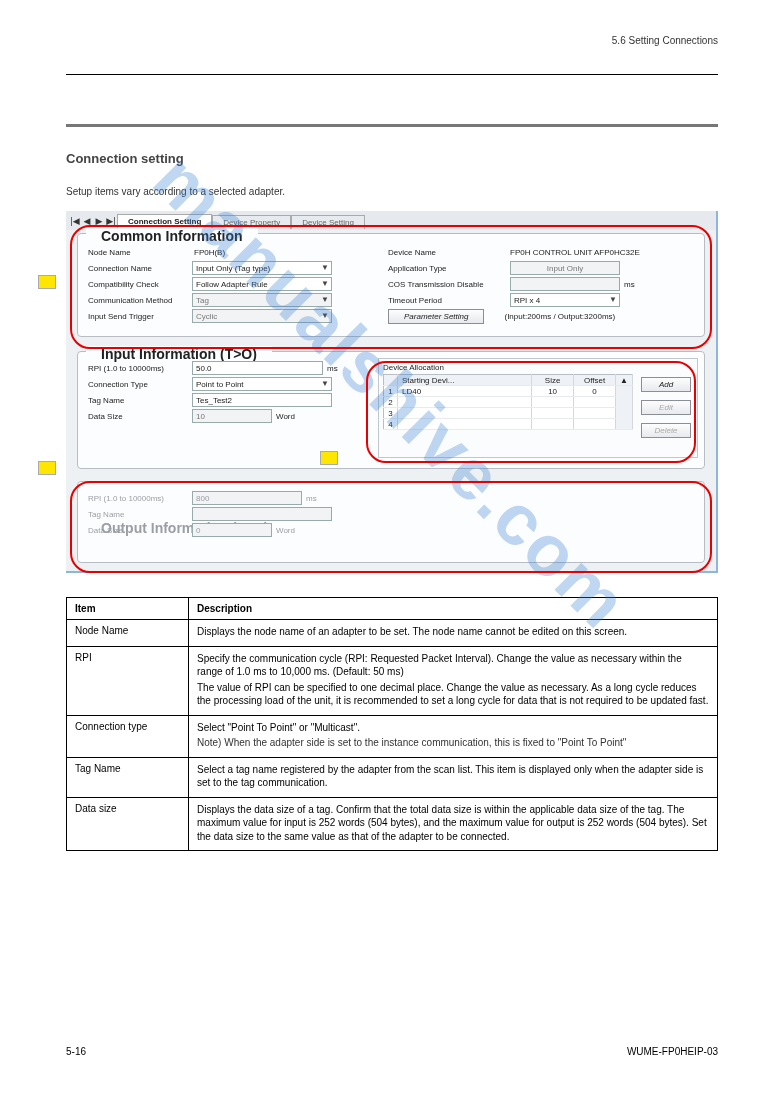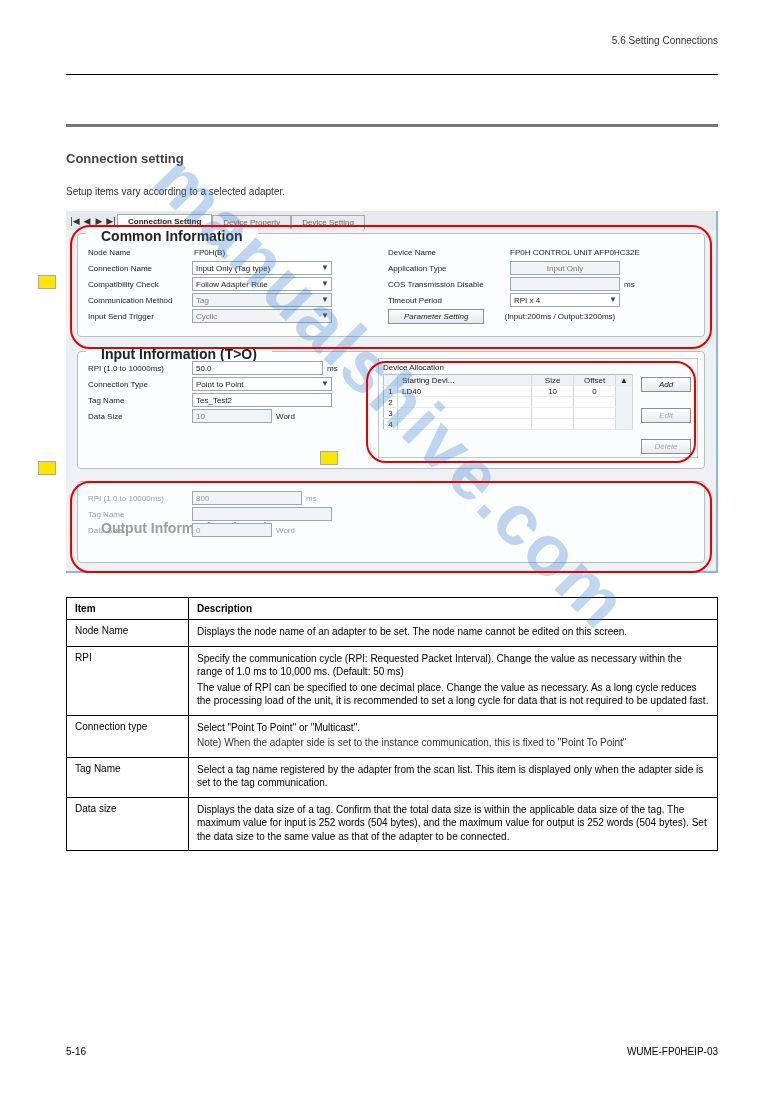--- a/index.html
+++ b/index.html
@@ -55,21 +55,21 @@
   .ctrl .caret { position: absolute; right: 2px; top: 1px; font-size: 8px; color: #444; }
   .col { position: absolute; top: 10px; }
   .colA { left: 10px; width: 290px; }
   .colB { left: 310px; width: 310px; }
   .btn { display: inline-flex; align-items: center; justify-content: center; height: 15px; padding: 0 15px; border: 1px solid #8a8f97; background: linear-gradient(#fdfdfd,#e7e9ee); font-size: 8px; cursor: pointer; font-style: italic; }
   .alloc { position: absolute; left: 300px; top: 6px; right: 6px; height: 100px; border: 1px solid #c1c6cf; padding: 4px 4px 2px 4px; background: #fbfcfe; }
   .alloc-grid { border: 1px solid #b9bec6; background: #fff; font-size: 8px; }
   .alloc-grid th, .alloc-grid td { border-right: 1px solid #d4d8de; border-bottom: 1px solid #e8eaee; padding: 0 4px; height: 11px; }
   .alloc-grid th { background: #eef1f5; font-weight: normal; text-align: left; }
   .alloc-btns { position: absolute; right: 6px; top: 18px; width: 50px; }
-  .alloc-btns .btn { width: 50px; margin-bottom: 16px; }
+  .alloc-btns .btn { width: 50px; margin-bottom: 8px; }
   .alloc-btns .btn.dis { color: #aaa; }
   .alloc-foot { display: flex; justify-content: space-between; padding: 2px 2px 0 2px; font-size: 8px; }
   .watermark {
     position: absolute; left: 30px; top: 120px; right: 30px; bottom: 120px;
     display: flex; align-items: center; justify-content: center;
     pointer-events: none; z-index: 4;
   }
   .watermark span {
     transform: rotate(45deg);
     font-size: 72px; font-weight: bold;

